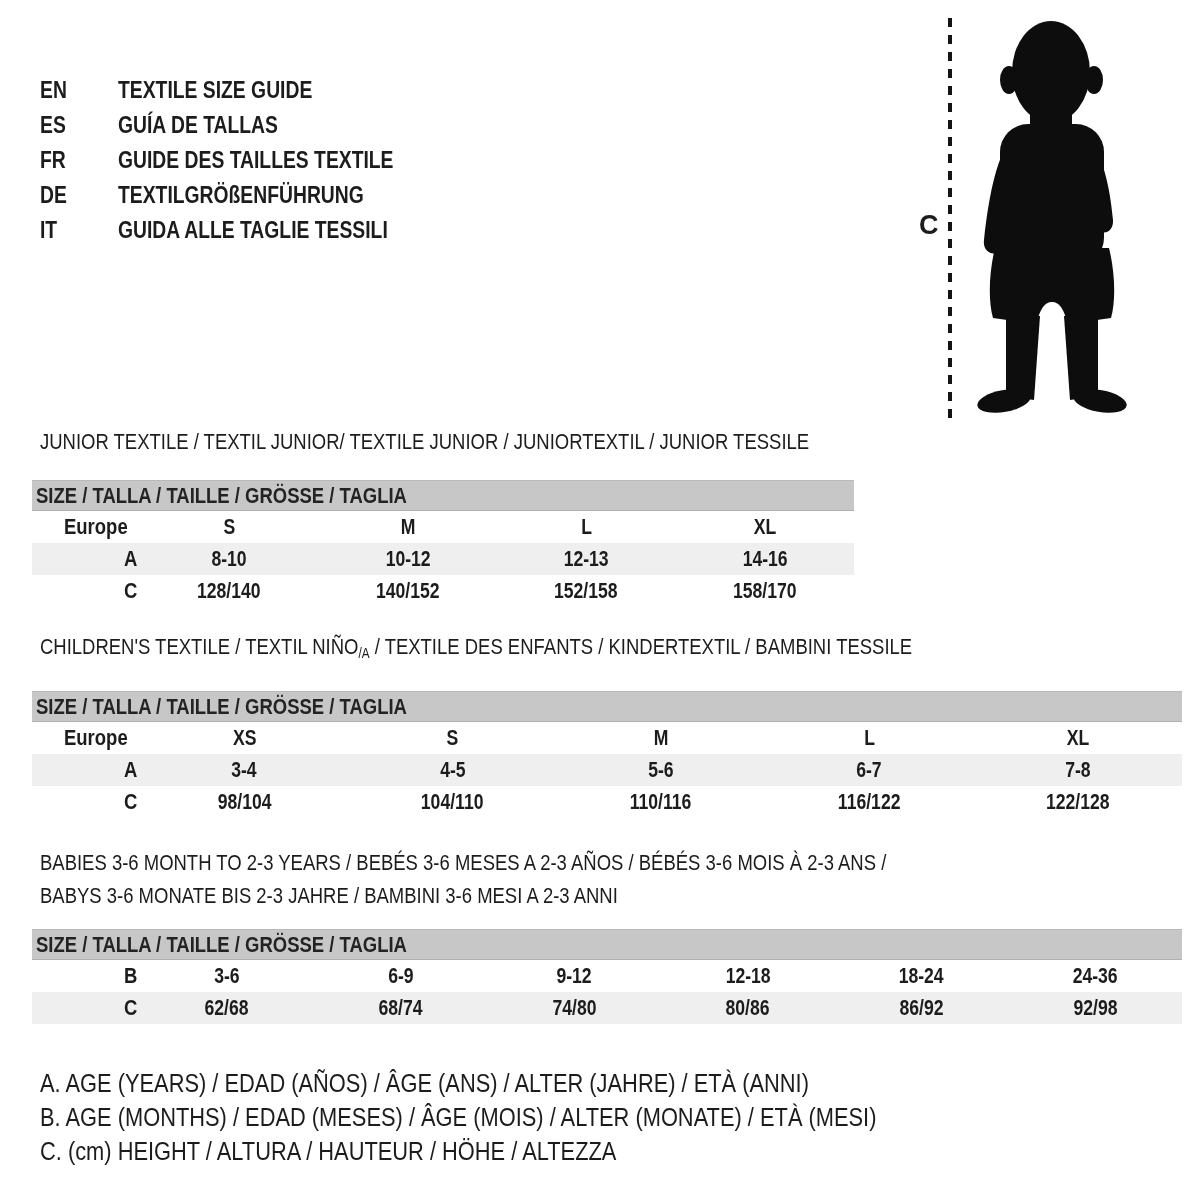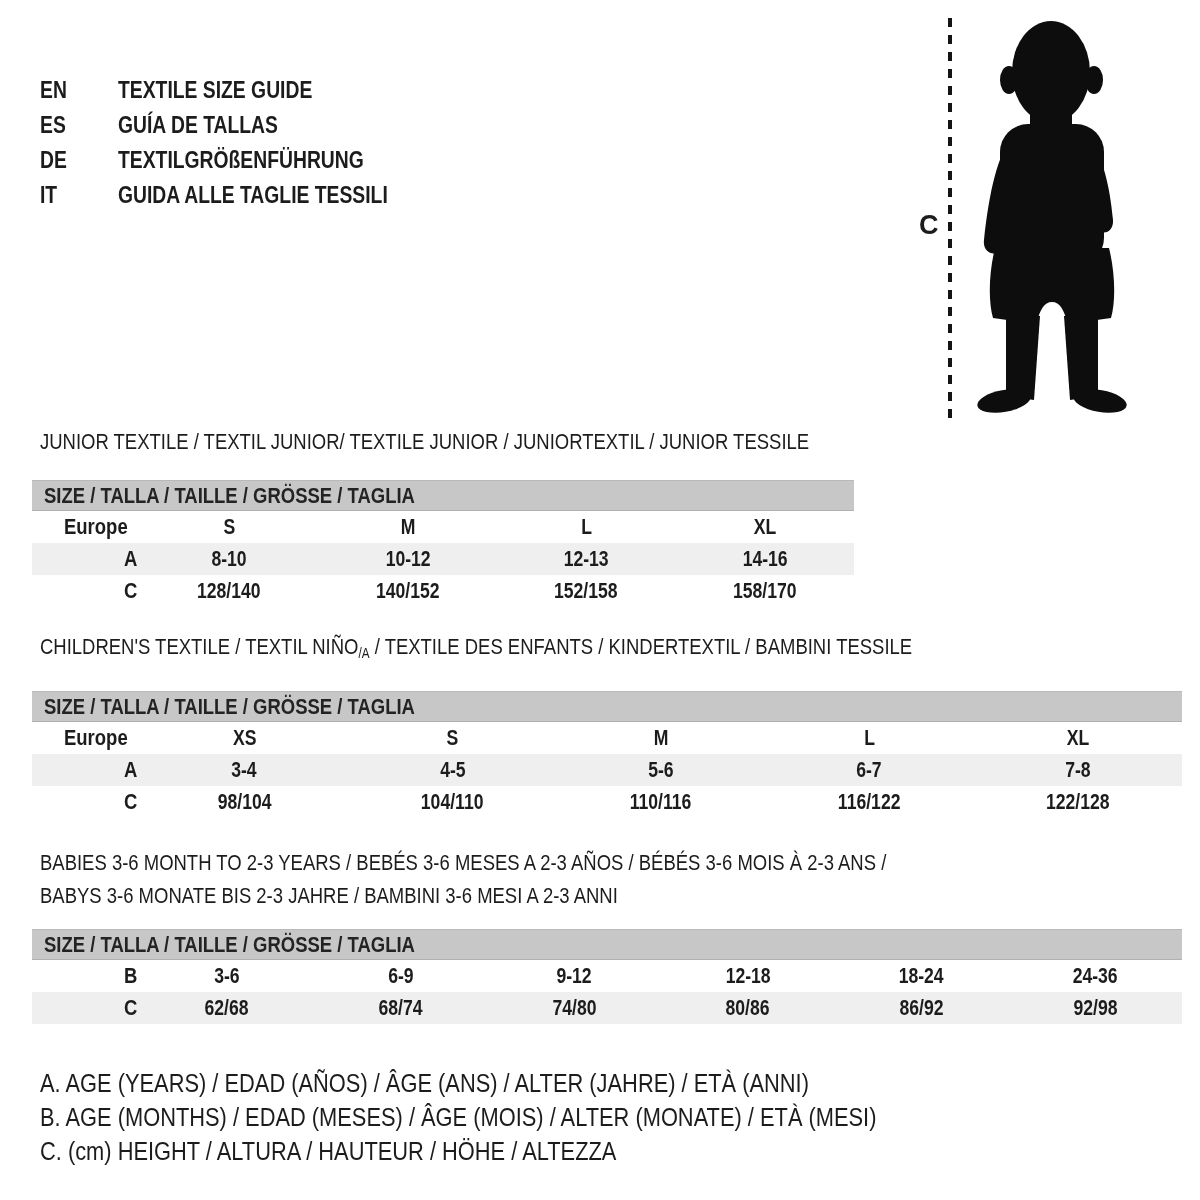--- a/index.html
+++ b/index.html
@@ -28,21 +28,21 @@
   #h-babies{top:846px;line-height:33px;}
   .sub{font-size:14px;vertical-align:-4px;}
 
   
   table{border-collapse:collapse;table-layout:fixed;position:absolute;left:32px;}
   #t-junior{top:480px;width:822px;}
   #t-children{top:691px;width:1150px;}
   #t-babies{top:929px;width:1150px;}
   td,th{padding:0;font-size:22px;font-weight:bold;vertical-align:middle;height:32px;}
   tr.bar td{background:#c7c7c7;height:29px;border-top:1px solid #b9b9b9;border-bottom:1px solid #b0b0b0;
-            text-align:left;padding-left:12px;color:#232323;}
+            text-align:left;padding-left:4px;color:#232323;}
   th.row-label{text-align:right;padding-left:8px;font-weight:bold;}
   td.val{text-align:center;}
   tr.shaded{background:#efefef;}
 
   
   .legend{position:absolute;left:40px;top:1066px;}
   .legend-line{height:34px;line-height:34px;font-size:26px;font-weight:normal;}
 </style>
 </head>
 <body>
@@ -50,20 +50,24 @@
 <div class="page">
 
   <div class="lang-block">
     <div class="lang-row">
       <span class="lang-code"><span class="cx">EN</span></span>
       <span class="lang-title"><span class="cx">TEXTILE SIZE GUIDE</span></span>
     </div>
     <div class="lang-row">
       <span class="lang-code"><span class="cx">ES</span></span>
       <span class="lang-title"><span class="cx">GUÍA DE TALLAS</span></span>
+    </div>
+    <div class="lang-row">
+      <span class="lang-code"><span class="cx">FR</span></span>
+      <span class="lang-title"><span class="cx">GUIDE DES TAILLES TEXTILE</span></span>
     </div>
     <div class="lang-row">
       <span class="lang-code"><span class="cx">DE</span></span>
       <span class="lang-title"><span class="cx">TEXTILGRÖßENFÜHRUNG</span></span>
     </div>
     <div class="lang-row">
       <span class="lang-code"><span class="cx">IT</span></span>
       <span class="lang-title"><span class="cx">GUIDA ALLE TAGLIE TESSILI</span></span>
     </div>
   </div>

